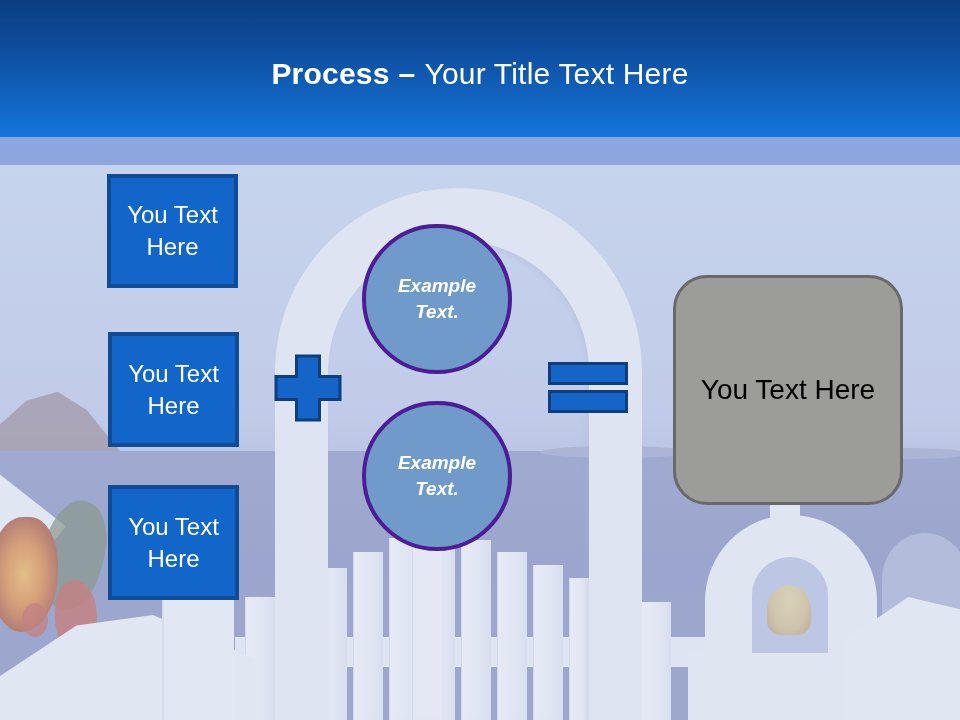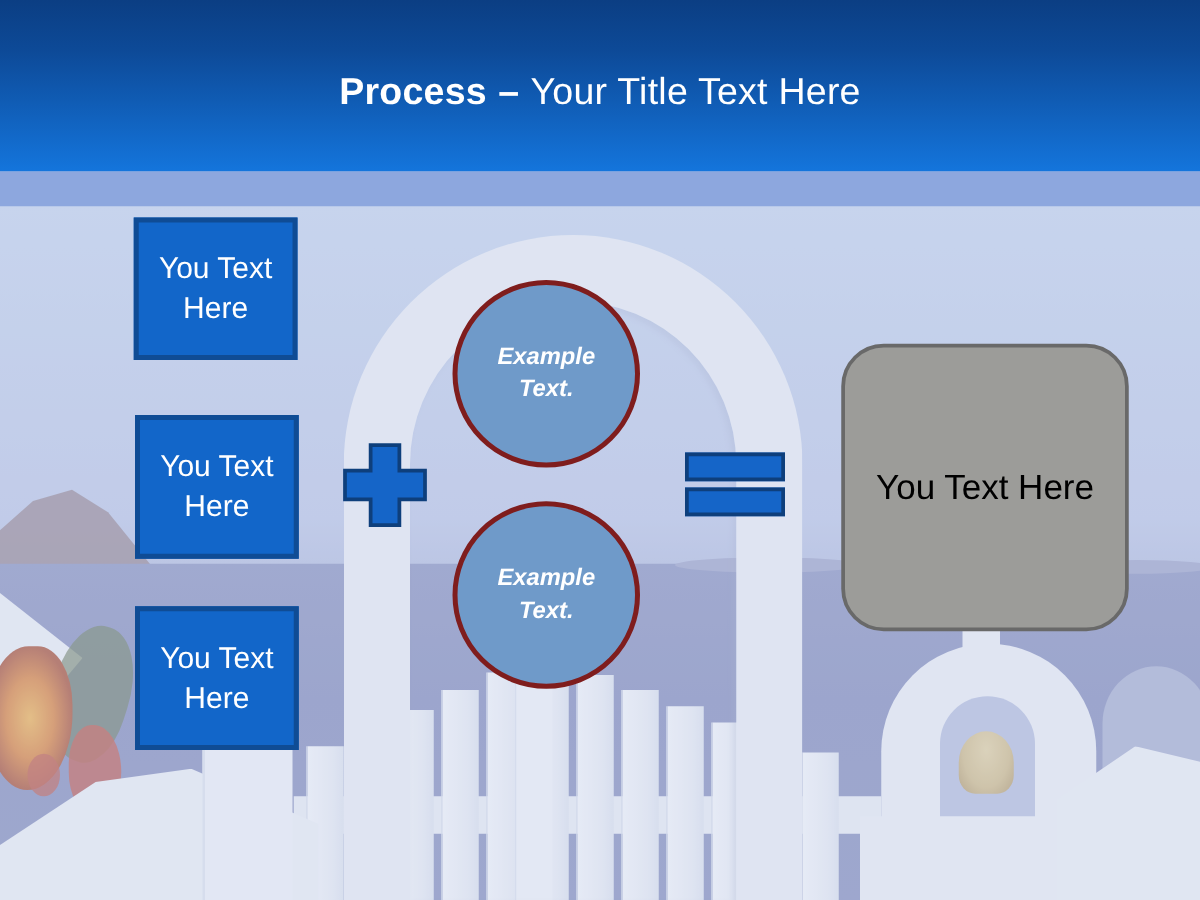--- a/index.html
+++ b/index.html
@@ -50,21 +50,21 @@
 
   
   .diagram{left:0;top:0;width:960px;height:615px;z-index:10;}
   .diagram *{position:absolute;}
   .tbox{width:131px;background:#1266c9;border:4px solid #0f4c95;color:#fff;font-size:24px;line-height:1.33;display:flex;align-items:center;justify-content:center;text-align:center;}
   .tbox .lbl{position:static;width:100px;}
   .tbox1{left:107px;top:174px;height:114px;}
   .tbox2{left:108px;top:332px;height:115px;}
   .tbox3{left:108px;top:485px;height:115px;}
 
-  .circ{width:150px;height:150px;border-radius:50%;background:#6f9ac9;border:4px solid #7f1d1d;color:#fff;font-weight:700;font-style:italic;font-size:19px;line-height:1.38;display:flex;align-items:center;justify-content:center;text-align:center;}
+  .circ{width:150px;height:150px;border-radius:50%;background:#6f9ac9;border:4px solid #4c1d95;color:#fff;font-weight:700;font-style:italic;font-size:19px;line-height:1.38;display:flex;align-items:center;justify-content:center;text-align:center;}
   .circ .lbl{position:static;width:92px;}
   .circ1{left:362px;top:224px;}
   .circ2{left:362px;top:401px;}
 
   .plus{left:274px;top:354px;width:68px;height:68px;}
   .eqbar{left:548px;width:80px;height:23px;background:#1565c8;border:3px solid #0e3f7c;}
   .eq1{top:362px;}
   .eq2{top:390px;}
 
   .result{left:673px;top:275px;width:230px;height:230px;background:#9c9c99;border:3px solid #696969;border-radius:34px;color:#000;font-size:28px;display:flex;align-items:center;justify-content:center;text-align:center;}

